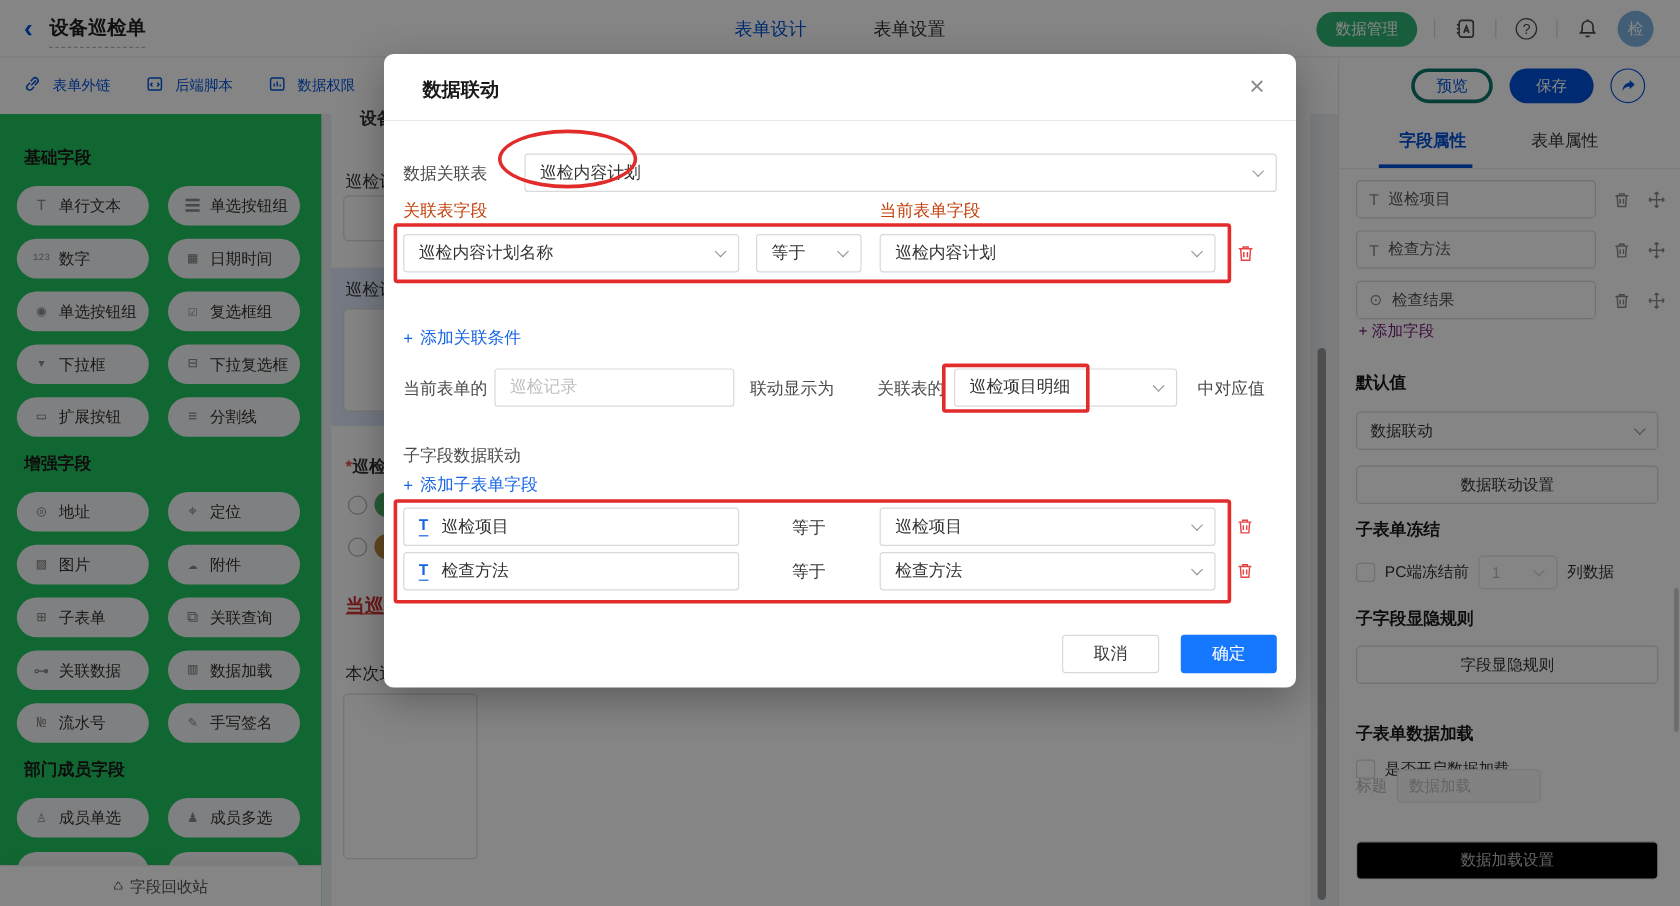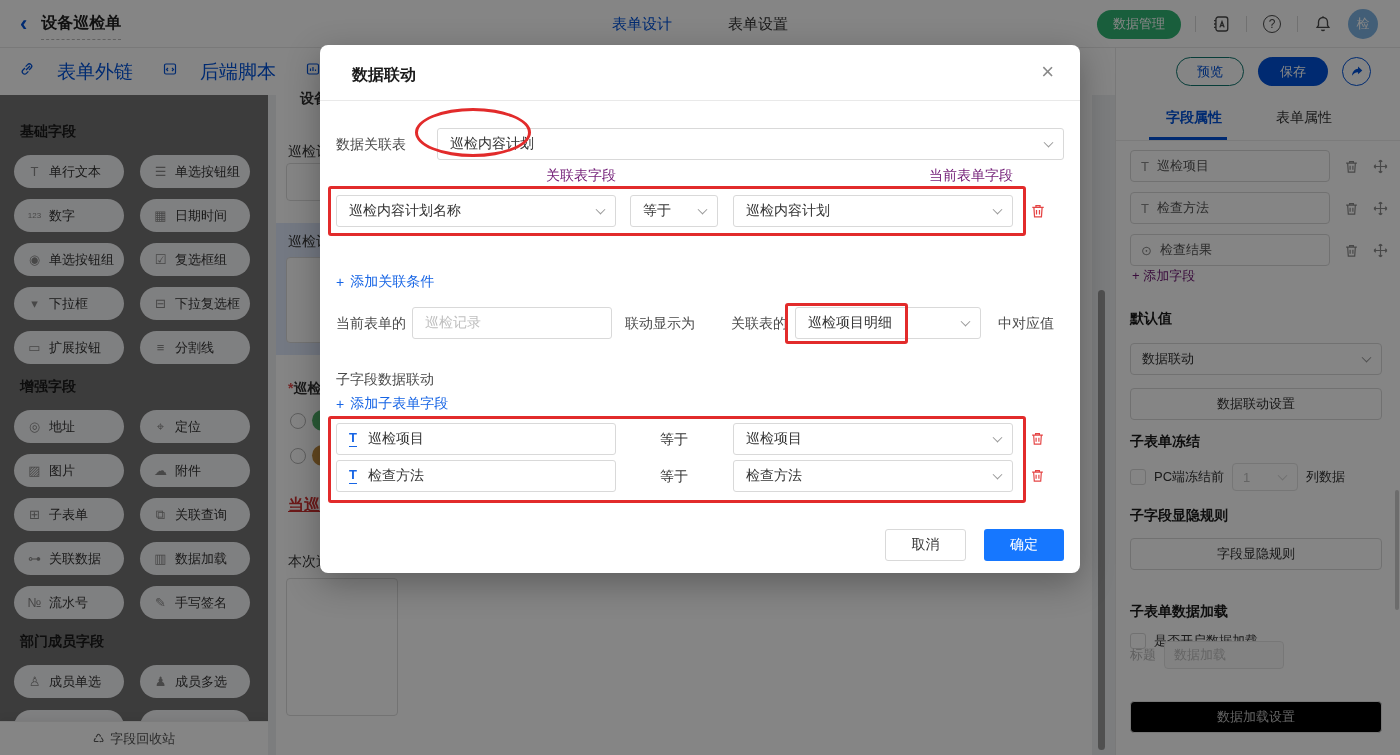--- a/index.html
+++ b/index.html
@@ -23,35 +23,35 @@
   .vdiv { width:1px; height:16px; background:#d9d9d9; }
   .tico { width:22px; height:22px; color:#4a4a4a; display:flex; align-items:center; justify-content:center; cursor:pointer; }
   .help-circ { width:18px; height:18px; border:1.4px solid #4a4a4a; border-radius:50%;
                font-size:12px; display:flex; align-items:center; justify-content:center; color:#4a4a4a; }
   .avatar { width:30px; height:30px; border-radius:50%; background:#7fb5e4; color:#fff; font-size:13px;
             display:flex; align-items:center; justify-content:center; cursor:pointer; }
 
   
   .toolbar { position:absolute; left:0; top:48px; width:1115px; height:47px; background:#fff;
              display:flex; align-items:center; gap:30px; padding-left:20px; }
-  .tool-item { display:flex; gap:23px; color:#0052d9; font-size:19px; cursor:pointer; }
+  .tool-item { display:flex; align-items:center; gap:10px; color:#0052d9; font-size:12px; cursor:pointer; }
   .tool-item svg { width:14px; height:14px; }
 
   
   .right-actions { position:absolute; left:1115px; top:48px; width:285px; height:47px; background:#fff;
                    border-left:1px solid #e8e8e8; display:flex; align-items:center; gap:14px; padding-left:60px; }
-  .btn-preview { width:68px; height:29px; border-radius:15px; border:1px solid #0f766e; color:#0052d9;
+  .btn-preview { width:68px; height:29px; border-radius:15px; border:3px solid #0f766e; color:#0052d9;
                  background:#fff; font-size:13px; cursor:pointer; }
   .btn-save { width:70px; height:29px; border-radius:15px; border:none; background:#0052d9; color:#fff;
               font-size:13px; cursor:pointer; }
   .share-circ { width:29px; height:29px; border-radius:50%; border:1px solid #0052d9; color:#0052d9;
                 display:flex; align-items:center; justify-content:center; cursor:pointer; background:#fff; }
 
   
-  .left-panel { position:absolute; left:0; top:95px; width:268px; height:660px; background:#737373; overflow:hidden; }
+  .left-panel { position:absolute; left:0; top:95px; width:268px; height:660px; background:#22c55e; overflow:hidden;font-family:Liberation Mono, monospace; }
   .lp-inner { padding:18px 0 0 14px; }
   .sec-title { font-size:14px; font-weight:700; color:#1a1a1a; margin:10px 0 14px 6px; }
   .pill-grid { display:grid; grid-template-columns:110px 110px; gap:11px 16px; margin-bottom:14px; }
   .pill { height:33px; background:#f4f5f7; border-radius:17px; display:flex; align-items:center;
           gap:7px; padding-left:13px; font-size:13px; color:#333; cursor:grab; }
   .pill .pic { color:#8a8a8a; font-size:13px; width:15px; text-align:center; flex:0 0 15px; }
   .pill .pic.sm { font-size:8px; letter-spacing:0; }
   .lp-footer { position:absolute; left:0; bottom:0; width:268px; height:34px; background:#fff;
                border-top:1px solid #ededed; box-shadow:0 -3px 8px rgba(0,0,0,.05);
                display:flex; align-items:center; justify-content:center; gap:6px; font-size:13px; color:#555; cursor:pointer; }
@@ -105,21 +105,21 @@
   .modal { position:absolute; left:320px; top:45px; width:760px; height:528px; background:#fff;
            border-radius:8px; box-shadow:0 10px 34px rgba(0,0,0,.3); z-index:50; }
   .m-title { position:absolute; left:32px; top:20px; font-size:16px; font-weight:600; color:#1a1a1a; }
   .m-close { position:absolute; right:26px; top:16px; font-size:22px; color:#8a8a8a; cursor:pointer; line-height:1; }
   .m-divider { position:absolute; left:0; top:55px; width:760px; height:1px; background:#e9e9e9; }
   .m-label { position:absolute; font-size:14px; color:#4a4a4a; line-height:32px; }
   .m-select { position:absolute; height:32px; border:1px solid #d9d9d9; border-radius:3px; background:#fff;
               font-size:14px; color:#333; display:flex; align-items:center; padding:0 28px 0 12px; cursor:pointer; }
   .chev { position:absolute; right:11px; top:50%; width:7px; height:7px; border-right:1.5px solid #999;
           border-bottom:1.5px solid #999; transform:translateY(-70%) rotate(45deg); }
-  .m-colhead { position:absolute; width:280px; text-align:right; font-size:14px; color:#701a75; }
+  .m-colhead { position:absolute; width:280px; text-align:left; font-size:14px; color:#c2410c; }
   .m-link { position:absolute; font-size:14px; color:#1765e5; cursor:pointer; display:flex; gap:6px; align-items:center; }
   .m-input { position:absolute; height:32px; border:1px solid #d9d9d9; border-radius:3px; background:#fff;
              display:flex; align-items:center; padding-left:12px; font-size:14px; color:#bfbfbf; }
   .m-fieldbox { position:absolute; width:280px; height:32px; border:1px solid #d9d9d9; border-radius:3px;
                 display:flex; align-items:center; gap:11px; padding-left:12px; font-size:14px; color:#333; background:#fff; }
   .t-ic { color:#1765e5; font-size:13px; font-weight:600; border-bottom:1.5px solid #1765e5; line-height:1.1; }
   .m-optext { position:absolute; font-size:14px; color:#333; line-height:32px; }
   .trash { position:absolute; color:#e54545; cursor:pointer; display:flex; }
   .m-btn-cancel { position:absolute; left:565px; top:484px; width:81px; height:32px; border:1px solid #d9d9d9;
                   border-radius:3px; background:#fff; font-size:14px; color:#333; cursor:pointer; }

